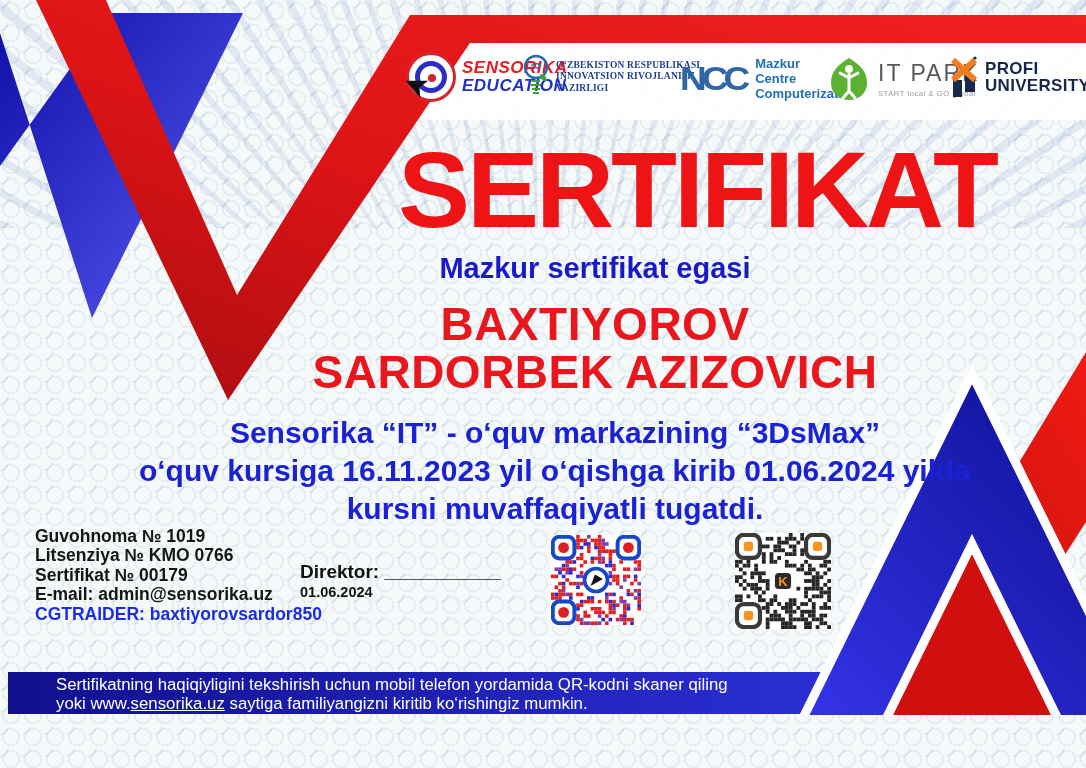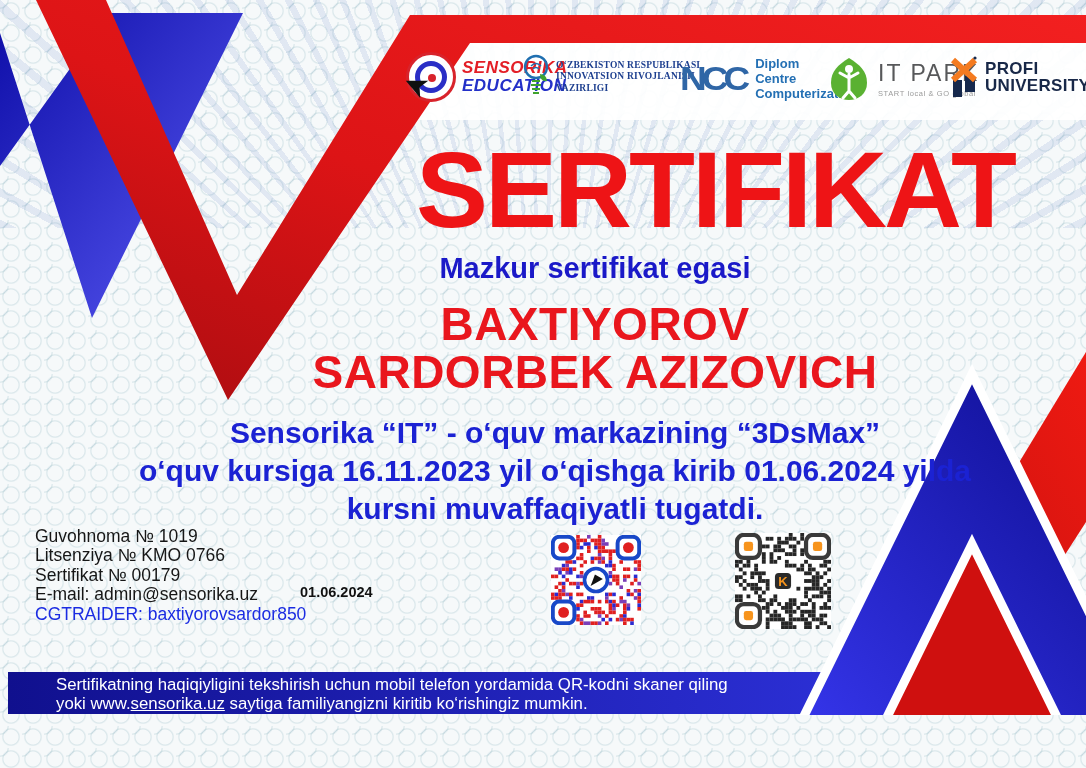--- a/index.html
+++ b/index.html
@@ -33,31 +33,31 @@
   .s-text .l2{color:#2330c8;}
   .min-text{font-family:"Liberation Serif", serif; font-weight:bold; color:#1d3f8f;
     font-size:9.5px; line-height:11.5px; letter-spacing:.2px;}
   .ncc-mark{font-weight:bold; font-size:37px; letter-spacing:-5px; color:#2f66a6; transform:scaleY(.92);}
   .ncc-text{margin-left:10px; font-weight:bold; color:#2470b4; font-size:13px; line-height:15px;}
   .itp-text{margin-left:10px;}
   .itp-name{color:#57585a; font-size:23px; letter-spacing:2px; font-weight:normal;}
   .itp-tag{color:#9a9a9a; font-size:7.5px; letter-spacing:.6px; margin-top:2px;}
   .profi-text{margin-left:7px; font-weight:bold; color:#182848; font-size:17px; line-height:17.5px; letter-spacing:.3px;}
   
-  .title{left:345px; top:136px; width:740px; text-align:center;
+  .title{left:327px; top:136px; width:740px; text-align:center;
     font-size:108px; font-weight:bold; letter-spacing:-3px; color:#ee1416; line-height:1;}
   .subtitle{left:100px; top:252px; width:990px; text-align:center;
     font-size:29px; font-weight:bold; color:#1a19c8;}
   .name1{left:100px; top:297px; width:990px; text-align:center;
     font-size:46px; font-weight:bold; color:#e9161d; letter-spacing:.5px;}
   .name2{left:100px; top:345px; width:990px; text-align:center;
     font-size:46px; font-weight:bold; color:#e9161d; letter-spacing:.5px;}
   .bodytxt{left:15px; top:414px; width:1080px; text-align:center;
     font-size:30px; font-weight:bold; color:#1b22d3; line-height:38px;}
-  .creds{left:35px; top:527px; font-size:17.5px; font-weight:normal; color:#161616; line-height:19.4px;}
+  .creds{left:35px; top:527px; font-size:17.5px; font-weight:bold; color:#161616; line-height:19.4px;}
   .creds .hl{color:#1b2ce2;}
   .director{left:300px; top:561px; font-size:19px; font-weight:bold; color:#111;}
   .dirdate{left:300px; top:584px; font-size:14.5px; font-weight:bold; color:#111;}
   .footer-text{left:56px; top:676px; width:820px; color:#ffffff; font-size:16.8px; line-height:18.5px;}
   .footer-text a{color:#fff; text-decoration:underline;}
 </style>
 </head>
 <body>
 
 <div class="cert">
@@ -133,21 +133,21 @@
       <div class="min-text" style="margin-left:6px;">
         <div>O‘ZBEKISTON RESPUBLIKASI</div>
         <div>INNOVATSION RIVOJLANISH</div>
         <div>VAZIRLIGI</div>
       </div>
     </div>
 
     <div class="logo-item" style="left:282px; top:10px;">
       <div class="ncc-mark">NCC</div>
       <div class="ncc-text">
-        <div>Diplom</div>
+        <div>Mazkur</div>
         <div>Centre</div>
         <div>Computerization</div>
       </div>
     </div>
 
     <div class="logo-item" style="left:432px; top:11px;">
       <svg width="38" height="44" viewBox="0 0 38 44">
         <path d="M19,1 C30,8 37,14 37,26 C37,37 28,43 19,43 C10,43 1,37 1,26 C1,14 8,8 19,1 Z" fill="#5ab132"></path>
         <circle cx="19" cy="12" r="4" fill="#ffffff"></circle>
         <path d="M19,17 L19,34 M19,21 L10,16 M19,21 L28,16 M19,34 L13,41 M19,34 L25,41" stroke="#ffffff" stroke-width="3" stroke-linecap="round" fill="none"></path>
@@ -183,20 +183,24 @@
   </div>
 
   <div class="abs creds">
     <div>Guvohnoma № 1019</div>
     <div>Litsenziya № KMO 0766</div>
     <div>Sertifikat № 00179</div>
     <div>E-mail: admin@sensorika.uz</div>
     <div class="hl">CGTRAIDER: baxtiyorovsardor850</div>
   </div>
 
+  <div class="abs director">
+    <span>Direktor:</span>
+    <span>___________</span>
+  </div>
   <div class="abs dirdate">01.06.2024</div>
 
   <svg id="qr-left" class="abs" style="left:551px; top:535px;" width="90" height="90" viewBox="0 0 25 25">
       <rect x="-1" y="-1" width="27" height="27" fill="#ffffff"></rect>
       <rect x="7" y="0" width="1" height="1" fill="#e02020"></rect>
       <rect x="10" y="0" width="1" height="1" fill="#7a3fb8"></rect>
       <rect x="13" y="0" width="1" height="1" fill="#e02020"></rect>
       <rect x="7" y="1" width="1" height="1" fill="#e02020"></rect>
       <rect x="8" y="1" width="1" height="1" fill="#e02020"></rect>
       <rect x="9" y="1" width="1" height="1" fill="#e02020"></rect>

